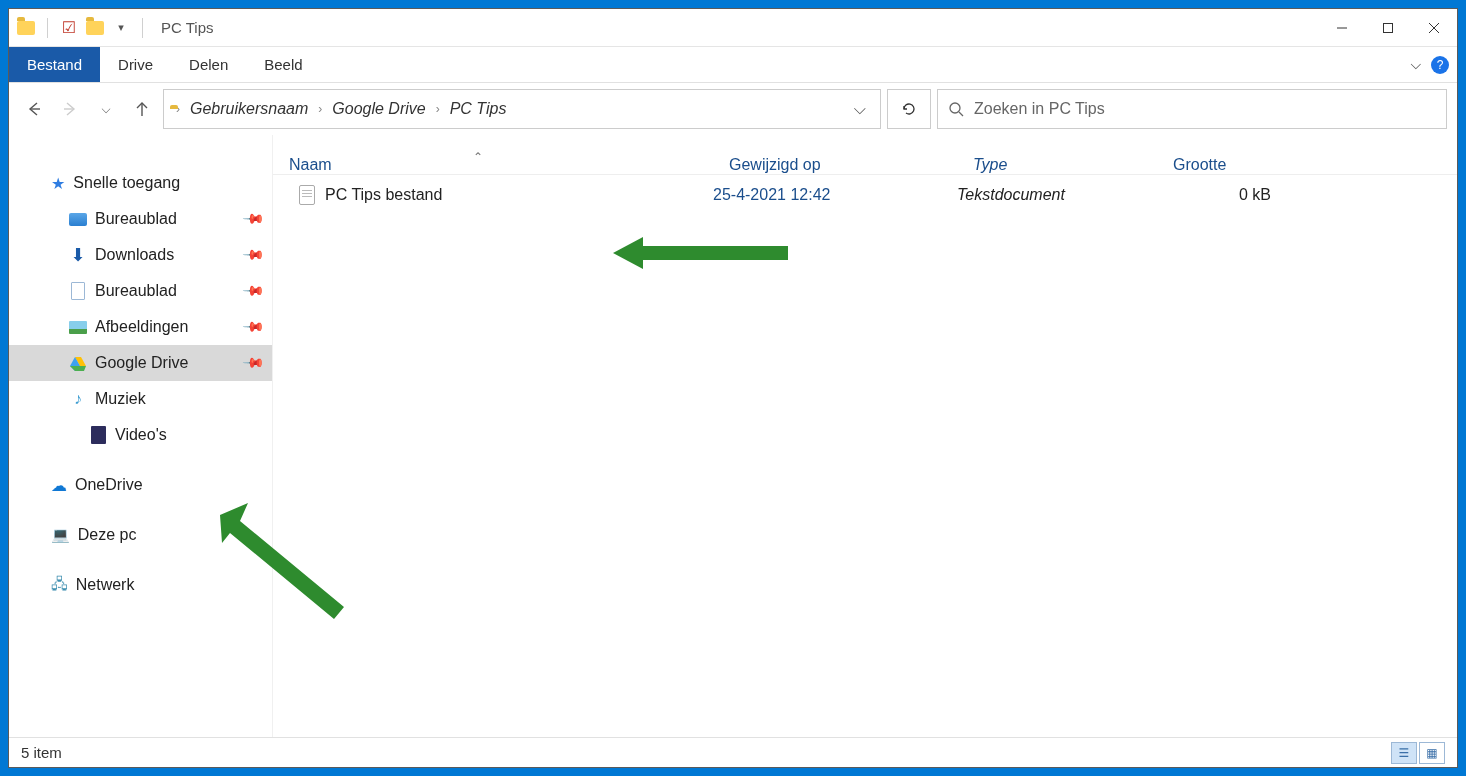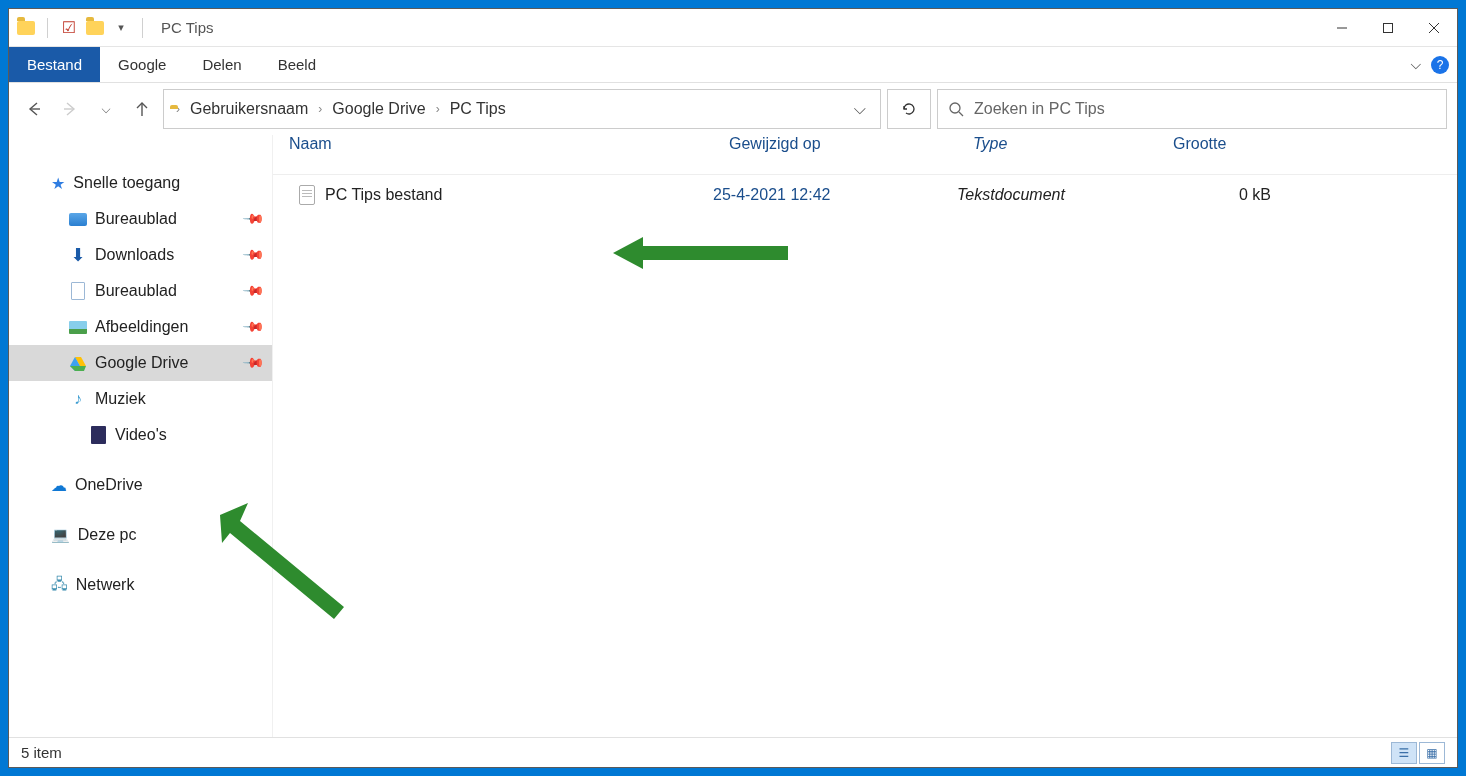--- a/index.html
+++ b/index.html
@@ -20,39 +20,39 @@
 .menubar .tab { padding: 4px 18px; display: flex; align-items: center; font-size: 15px; color: #333; }
 .menubar .tab.file { background: #1a5aa8; color: #fff; }
 .menubar .right { position: absolute; right: 8px; top: 0; height: 100%; display: flex; align-items: center; gap: 10px; }
 .help-dot { width: 18px; height: 18px; background: #1a73e8; border-radius: 50%; color: #fff; font-size: 12px; display: flex; align-items: center; justify-content: center; }
 
 
 .navrow { display: flex; align-items: center; height: 52px; padding: 6px 10px; gap: 6px; }
 .navbtn { width: 30px; height: 30px; display: flex; align-items: center; justify-content: center; color: #555; }
 .navbtn.dis { color: #bbb; }
 .addrbar { flex: 1; height: 40px; border: 1px solid #ccc; display: flex; align-items: center; padding: 0 6px; gap: 4px; position: relative; }
-.addrbar .crumb { display: flex; align-items: center; gap: 6px; padding: 2px 4px; font-size: 16px; color: #333; }
+.addrbar .crumb { display: flex; align-items: center; gap: 6px; padding: 2px 4px; font-size: 16px; color: #333; font-style: italic; }
 .addrbar .chev { color: #888; font-size: 12px; padding: 0 2px; }
 .addrbar .dd { margin-left: auto; color: #555; padding: 0 8px; }
 .refreshbox { width: 44px; height: 40px; border: 1px solid #ccc; display: flex; align-items: center; justify-content: center; color: #333; }
 .searchbox { width: 510px; height: 40px; border: 1px solid #ccc; display: flex; align-items: center; padding: 0 10px; gap: 10px; color: #666; font-size: 16px; }
 
 
 .body { flex: 1; display: flex; overflow: hidden; position: relative; }
 .sidebar { width: 264px; padding-top: 30px; border-right: 1px solid #f0f0f0; }
 .navitem { height: 36px; display: flex; align-items: center; padding-left: 46px; gap: 8px; font-size: 16px; color: #222; position: relative; }
 .navitem.root { padding-left: 42px; }
 .navitem .pin { position: absolute; right: 10px; color: #8c8c8c; transform: rotate(45deg); font-size: 14px; }
 .navitem.sel { background: #d9d9d9; }
 .navitem .ico { width: 18px; height: 18px; display: flex; align-items: center; justify-content: center; }
 .navgap { height: 14px; }
 
 
 .filepane { flex: 1; display: flex; flex-direction: column; }
-.colheads { height: 40px; display: flex; align-items: flex-start; border-bottom: 1px solid #eee; color: #1b4e8c; font-size: 16px; }
+.colheads { height: 40px; display: flex; align-items: flex-end; border-bottom: 1px solid #eee; color: #1b4e8c; font-size: 16px; }
 .colheads div { padding-left: 16px; }
 .col-name { width: 440px; position: relative; }
 .col-date { width: 244px; color: #1b4e8c; }
 .col-type { width: 200px; font-style: italic; }
 .col-size { width: 130px; }
 .sort-caret { position: absolute; left: 200px; top: -6px; color: #777; font-size: 12px; }
 .filerow { height: 40px; display: flex; align-items: center; font-size: 16px; color: #222; }
 .filerow .col-name { display: flex; align-items: center; gap: 10px; color: #222; }
 .filerow .col-size { text-align: right; padding-right: 16px; }
 
@@ -115,21 +115,21 @@
     <div class="winbtn close">
       <svg width="12" height="12" viewBox="0 0 12 12">
           <line x1="1" y1="1" x2="11" y2="11" stroke="currentColor" stroke-width="1"></line>
           <line x1="11" y1="1" x2="1" y2="11" stroke="currentColor" stroke-width="1"></line>
         </svg>
     </div>
   </div>
 
   <div class="menubar">
     <div class="tab file">Bestand</div>
-    <div class="tab">Google</div>
+    <div class="tab">Drive</div>
     <div class="tab">Delen</div>
     <div class="tab">Beeld</div>
     <div class="right">
       <span style="color:#555;font-size:14px">⌵</span>
       <span class="help-dot">?</span>
     </div>
   </div>
 
   <div class="navrow">
     <div class="navbtn">

